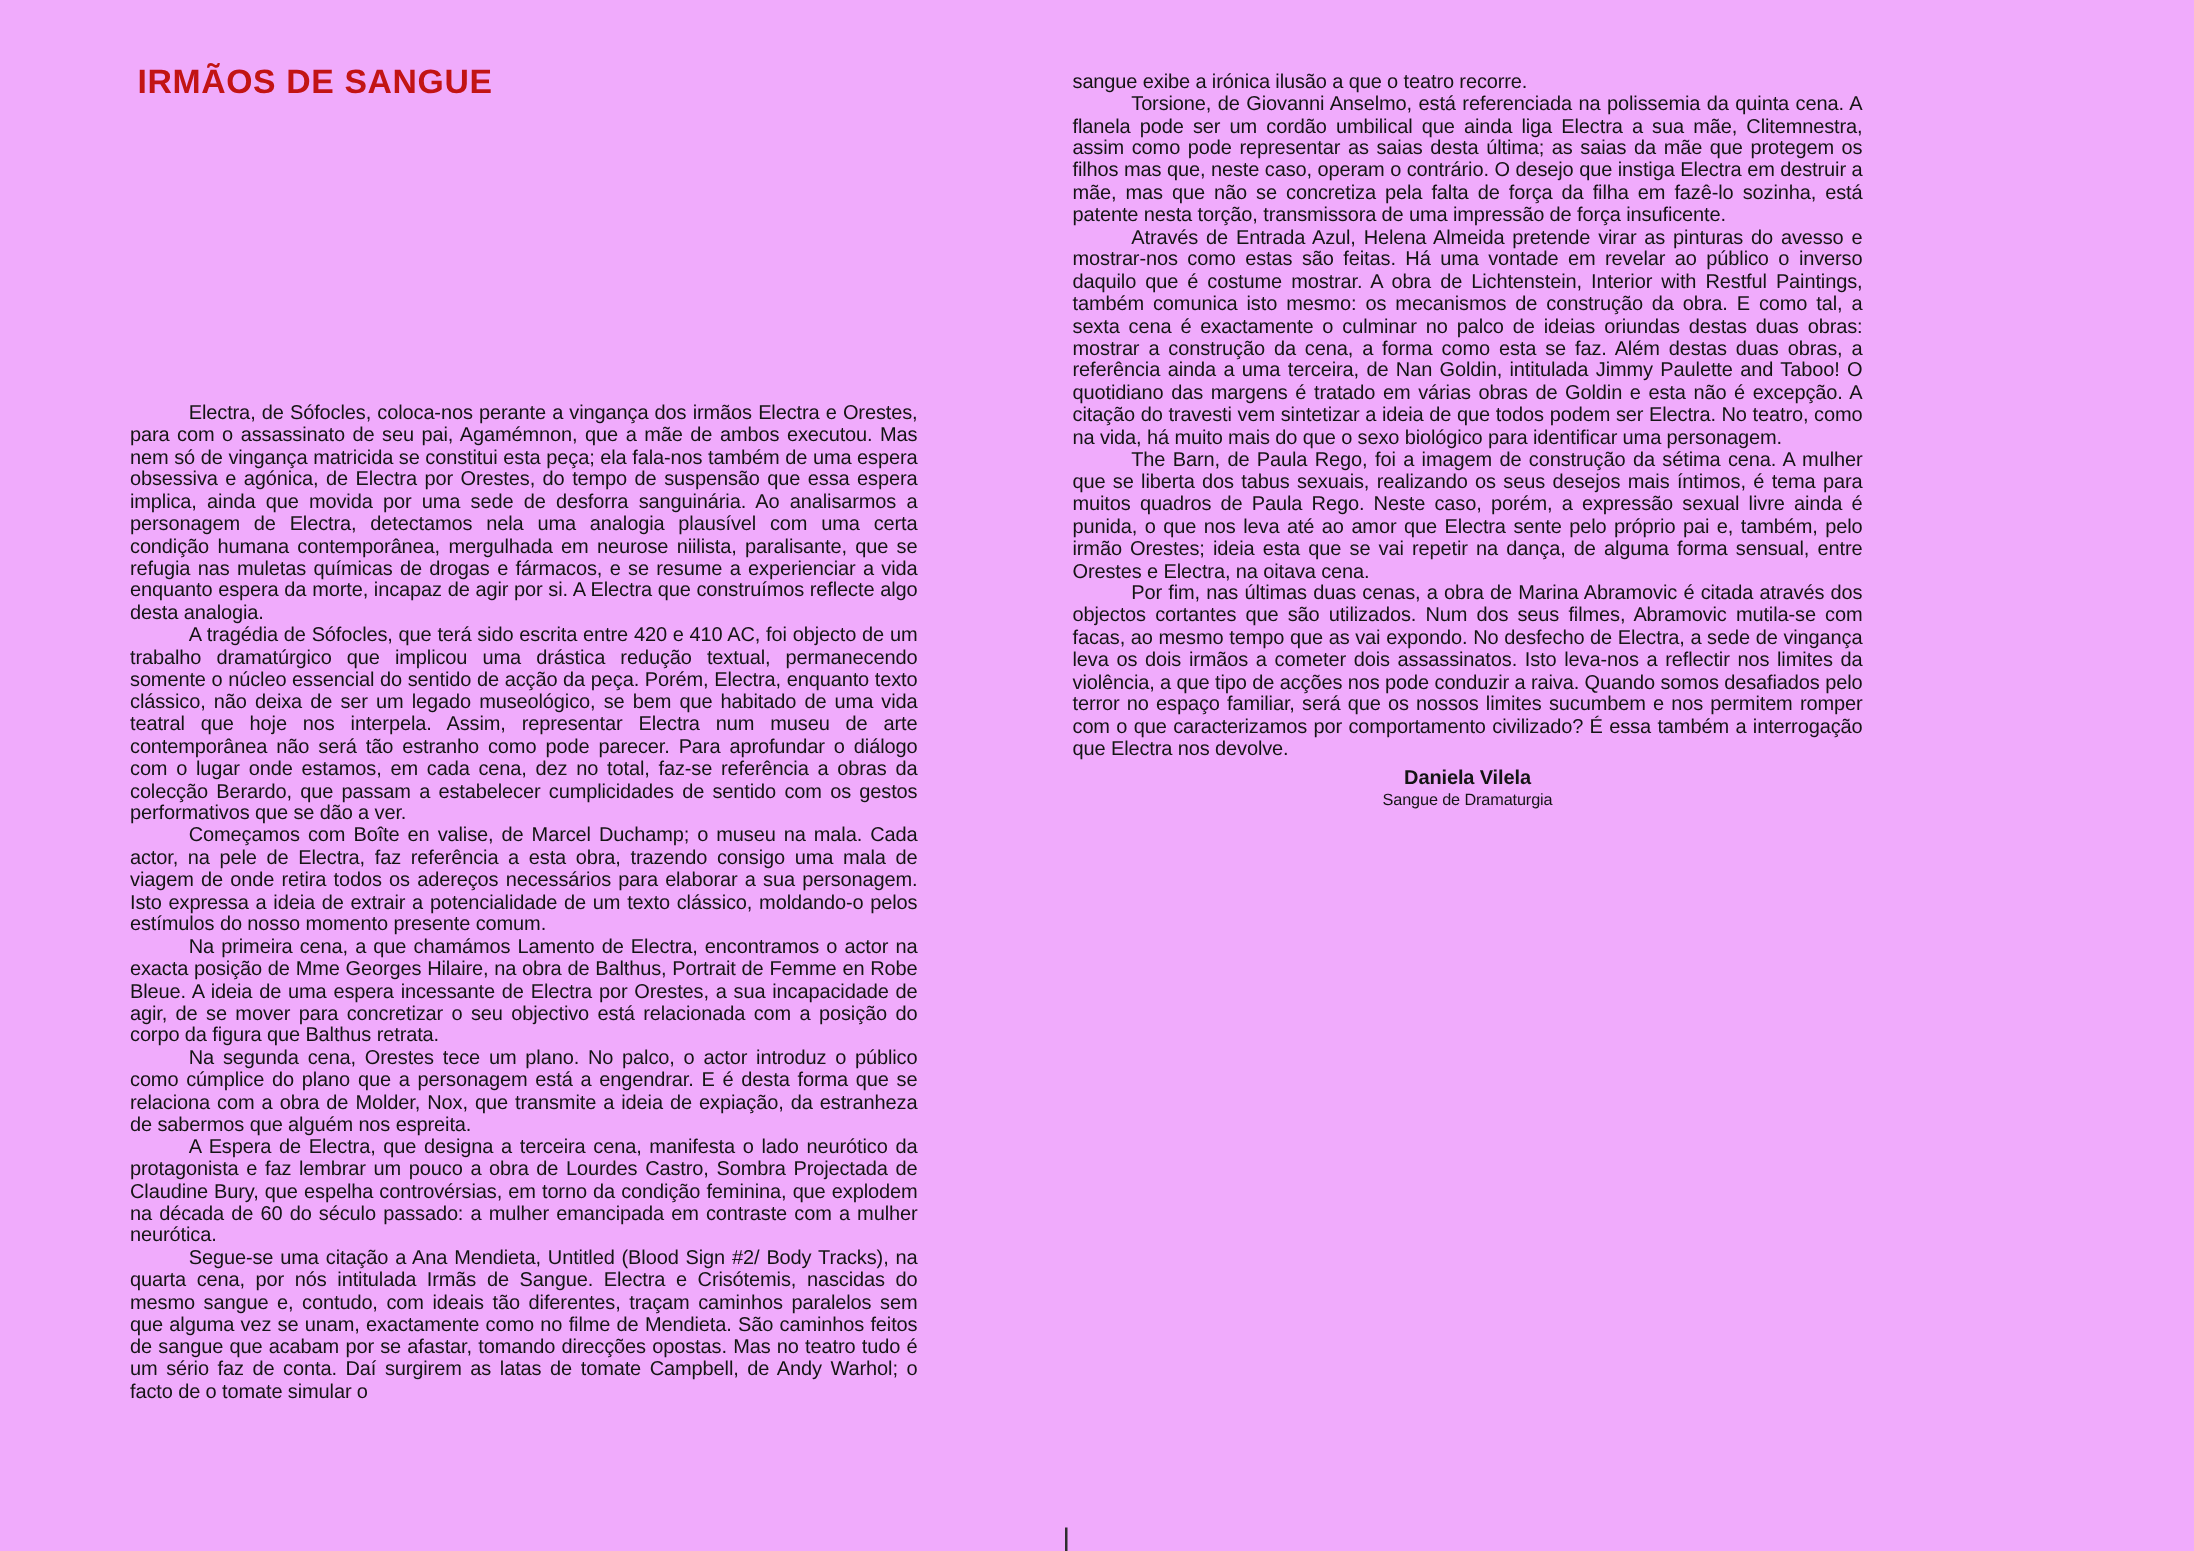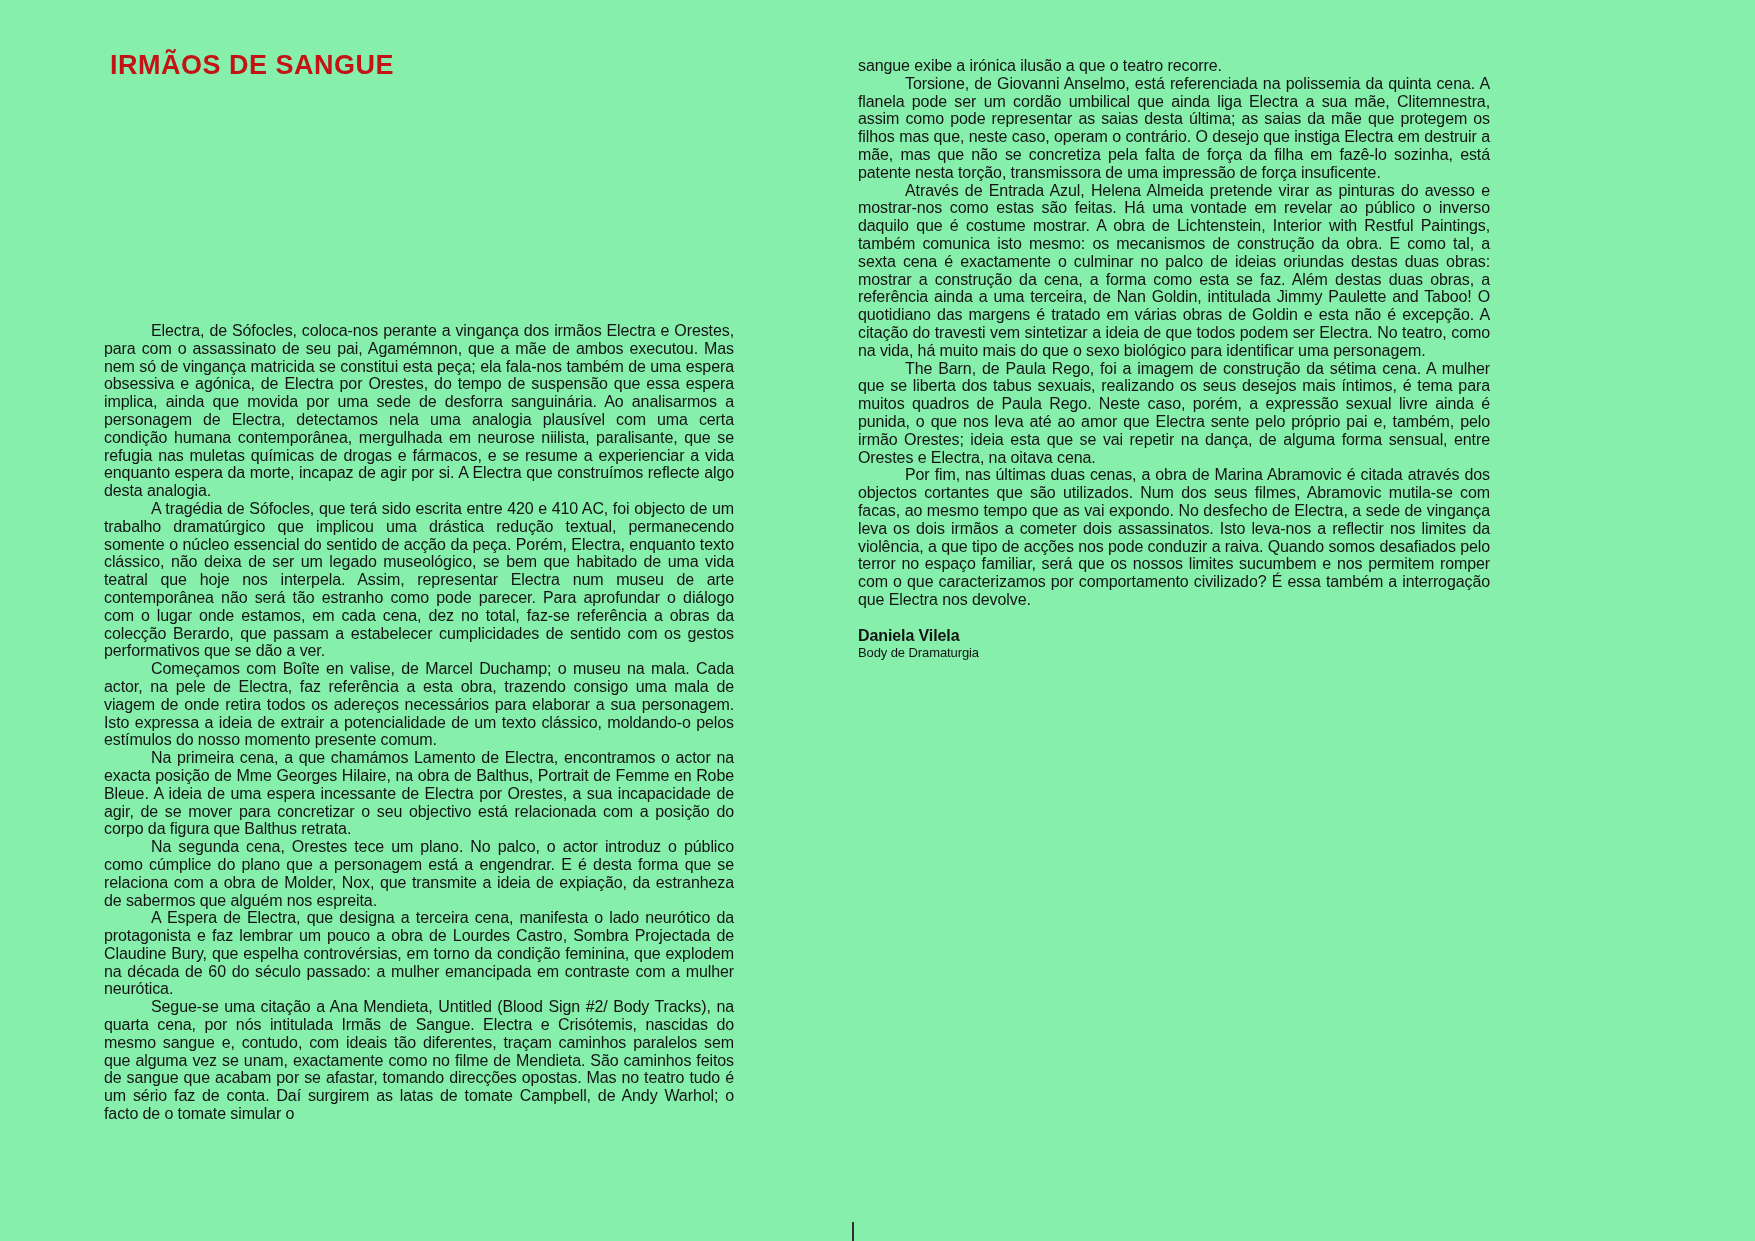--- a/index.html
+++ b/index.html
@@ -24,34 +24,34 @@
     text-align:justify;
     font-size:16px;
     line-height:17.8px;
     letter-spacing:-0.1px;
   }
   .col-left  { left:104px; top:322px; width:630px; }
   .col-right { left:858px; top:57px;  width:632px; }
   .para { margin:0; }
   .para.indent { text-indent:47px; }
   .it { }
-  .signature { margin-top:18px; text-align:left; line-height:17px; }
+  .signature { margin-top:5px; text-align:center; line-height:17px; }
   .sig-name { font-weight:bold; font-size:16px; }
   .sig-role { font-size:13px; }
   .fold-mark {
     position:absolute;
     left:852px; top:1222px;
     width:2px; height:19px;
     background:#2f2f2f;
   }
 </style>
 </head>
 <body>
 
-<div class="page" style="color: rgb(20, 20, 20); background: #86efac;">
+<div class="page" style="color: rgb(20, 20, 20); background: #f0abfc;">
 
   <h1 class="title" style="color: rgb(194, 20, 20);">IRMÃOS DE SANGUE</h1>
 
   <div class="col col-left">
     <div id="col-left-paras">
         <p class="para indent"><span class="it">Electra</span><span>, de Sófocles, coloca-nos perante a vingança dos irmãos Electra e Orestes, para com o assassinato de seu pai, Agamémnon, que a mãe de ambos executou. Mas nem só de vingança matricida se constitui esta peça; ela fala-nos também de uma espera obsessiva e agónica, de Electra por Orestes, do tempo de suspensão que essa espera implica, ainda que movida por uma sede de desforra sanguinária. Ao analisarmos a personagem de Electra, detectamos nela uma analogia plausível com uma certa condição humana contemporânea, mergulhada em neurose niilista, paralisante, que se refugia nas muletas químicas de drogas e fármacos, e se resume a experienciar a vida enquanto espera da morte, incapaz de agir por si. A </span><span class="it">Electra</span><span> que construímos reflecte algo desta analogia.</span></p>
         <p class="para indent"><span>A tragédia de Sófocles, que terá sido escrita entre 420 e 410 AC, foi objecto de um trabalho dramatúrgico que implicou uma drástica redução textual, permanecendo somente o núcleo essencial do sentido de acção da peça. Porém, </span><span class="it">Electra</span><span>, enquanto texto clássico, não deixa de ser um legado museológico, se bem que habitado de uma vida teatral que hoje nos interpela. Assim, representar </span><span class="it">Electra</span><span> num museu de arte contemporânea não será tão estranho como pode parecer. Para aprofundar o diálogo com o lugar onde estamos, em cada cena, dez no total, faz-se referência a obras da colecção Berardo, que passam a estabelecer cumplicidades de sentido com os gestos performativos que se dão a ver.</span></p>
         <p class="para indent"><span>Começamos com </span><span class="it">Boîte en valise</span><span>, de Marcel Duchamp; o museu na mala. Cada actor, na pele de Electra, faz referência a esta obra, trazendo consigo uma mala de viagem de onde retira todos os adereços necessários para elaborar a sua personagem. Isto expressa a ideia de extrair a potencialidade de um texto clássico, moldando-o pelos estímulos do nosso momento presente comum.</span></p>
         <p class="para indent"><span>Na primeira cena, a que chamámos Lamento de Electra, encontramos o actor na exacta posição de </span><span class="it">Mme Georges Hilaire</span><span>, na obra de Balthus, </span><span class="it">Portrait de Femme en Robe Bleue</span><span>. A ideia de uma espera incessante de Electra por Orestes, a sua incapacidade de agir, de se mover para concretizar o seu objectivo está relacionada com a posição do corpo da figura que Balthus retrata.</span></p>
         <p class="para indent"><span>Na segunda cena, Orestes tece um plano. No palco, o actor introduz o público como cúmplice do plano que a personagem está a engendrar. E é desta forma que se relaciona com a obra de Molder, </span><span class="it">Nox</span><span>, que transmite a ideia de expiação, da estranheza de sabermos que alguém nos espreita.</span></p>
@@ -63,19 +63,19 @@
   <div class="col col-right">
     <div id="col-right-paras">
         <p class="para"><span>sangue exibe a irónica ilusão a que o teatro recorre.</span></p>
         <p class="para indent"><span class="it">Torsione</span><span>, de Giovanni Anselmo, está referenciada na polissemia da quinta cena. A flanela pode ser um cordão umbilical que ainda liga Electra a sua mãe, Clitemnestra, assim como pode representar as saias desta última; as saias da mãe que protegem os filhos mas que, neste caso, operam o contrário. O desejo que instiga Electra em destruir a mãe, mas que não se concretiza pela falta de força da filha em fazê-lo sozinha, está patente nesta torção, transmissora de uma impressão de força insuficente.</span></p>
         <p class="para indent"><span>Através de </span><span class="it">Entrada Azul</span><span>, Helena Almeida pretende virar as pinturas do avesso e mostrar-nos como estas são feitas. Há uma vontade em revelar ao público o inverso daquilo que é costume mostrar. A obra de Lichtenstein, </span><span class="it">Interior with Restful Paintings</span><span>, também comunica isto mesmo: os mecanismos de construção da obra. E como tal, a sexta cena é exactamente o culminar no palco de ideias oriundas destas duas obras: mostrar a construção da cena, a forma como esta se faz. Além destas duas obras, a referência ainda a uma terceira, de Nan Goldin, intitulada </span><span class="it">Jimmy Paulette and Taboo!</span><span> O quotidiano das margens é tratado em várias obras de Goldin e esta não é excepção. A citação do travesti vem sintetizar a ideia de que todos podem ser Electra. No teatro, como na vida, há muito mais do que o sexo biológico para identificar uma personagem.</span></p>
         <p class="para indent"><span class="it">The Barn</span><span>, de Paula Rego, foi a imagem de construção da sétima cena. A mulher que se liberta dos tabus sexuais, realizando os seus desejos mais íntimos, é tema para muitos quadros de Paula Rego. Neste caso, porém, a expressão sexual livre ainda é punida, o que nos leva até ao amor que Electra sente pelo próprio pai e, também, pelo irmão Orestes; ideia esta que se vai repetir na dança, de alguma forma sensual, entre Orestes e Electra, na oitava cena.</span></p>
         <p class="para indent"><span>Por fim, nas últimas duas cenas, a obra de Marina Abramovic é citada através dos objectos cortantes que são utilizados. Num dos seus filmes, Abramovic mutila-se com facas, ao mesmo tempo que as vai expondo. No desfecho de </span><span class="it">Electra</span><span>, a sede de vingança leva os dois irmãos a cometer dois assassinatos. Isto leva-nos a reflectir nos limites da violência, a que tipo de acções nos pode conduzir a raiva. Quando somos desafiados pelo terror no espaço familiar, será que os nossos limites sucumbem e nos permitem romper com o que caracterizamos por comportamento civilizado? É essa também a interrogação que Electra nos devolve.</span></p>
       </div>
     <div class="signature">
       <div class="sig-name">Daniela Vilela</div>
-      <div class="sig-role">Body de Dramaturgia</div>
+      <div class="sig-role">Sangue de Dramaturgia</div>
     </div>
   </div>
 
   <div class="fold-mark"></div>
 
 </div>
 
 </body></html>

